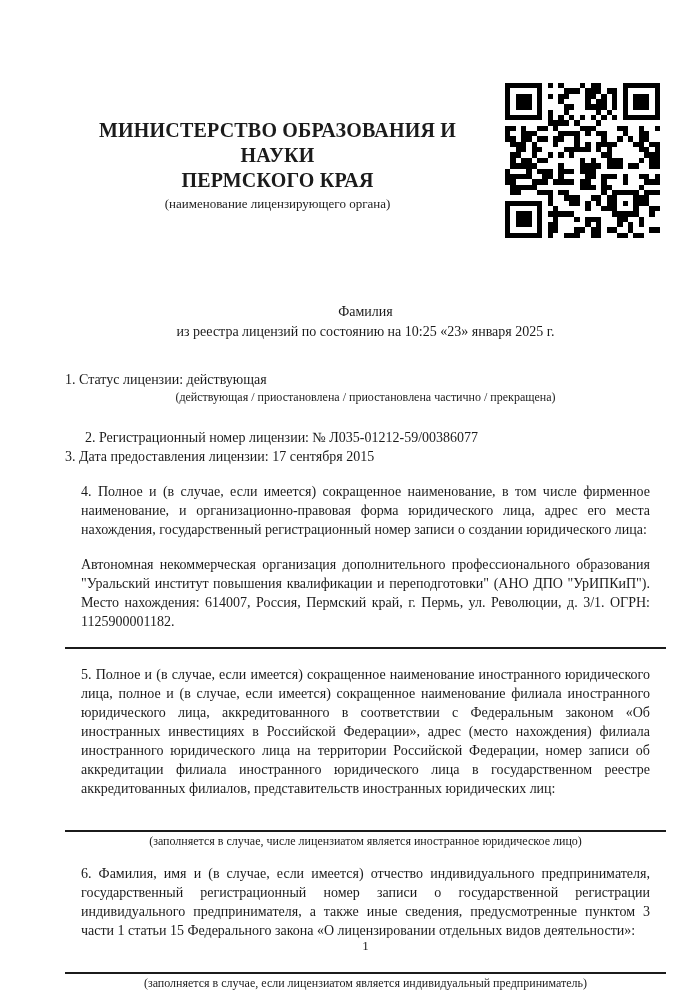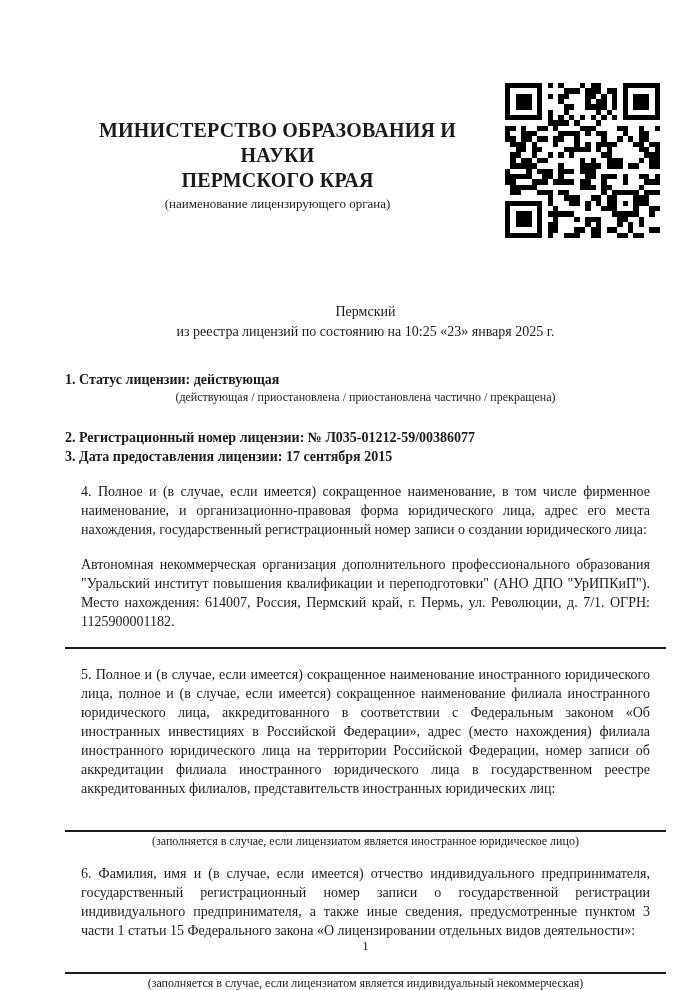--- a/index.html
+++ b/index.html
@@ -13,24 +13,24 @@
     box-sizing:border-box;
     padding:83px 34px 0 65px;
     overflow:hidden;
   }
   .top-row{position:relative;height:157px;}
   .qr{position:absolute;top:0;right:6px;width:155px;height:155px;}
   .ministry{position:absolute;top:35px;left:0;width:425px;text-align:center;}
   .ministry-name{font-weight:bold;font-size:20px;line-height:25px;letter-spacing:0.2px;}
   .ministry-caption{font-size:13px;line-height:13px;margin-top:4px;}
   .doc-title{margin-top:62px;text-align:center;line-height:20px;}
-  .item{margin:0;line-height:19px;font-weight:bold;}
+  .item{margin:0;line-height:19px;}
   .note{text-align:center;font-size:12px;line-height:13px;margin:0;}
   .mt-note{margin-top:2px;}
-  .item2{margin-top:24px;}
+  .item2{margin-top:24px;margin-left:20px;}
   .item3{}
   .block{margin-top:8px;}
   .block5,.block6{margin-top:12px;}
   .para{margin:16px;text-align:justify;line-height:19px;}
   .blank{height:14px;}
   .rule{border-top:2px solid #1b1b1b;height:0;margin-top:2px;margin-bottom:3px;}
   .item7{margin-top:18px;}
   .page-number{position:absolute;top:938px;left:65px;width:601px;text-align:center;font-size:13px;}
 </style>
 </head>
@@ -449,47 +449,47 @@
           <rect x="16" y="28" width="1" height="1"></rect>
           <rect x="17" y="28" width="1" height="1"></rect>
           <rect x="21" y="28" width="1" height="1"></rect>
           <rect x="22" y="28" width="1" height="1"></rect>
           <rect x="24" y="28" width="1" height="1"></rect>
           <rect x="25" y="28" width="1" height="1"></rect>
         </svg></div>
   </div>
 
   <div class="doc-title">
-    <div>Пермский</div>
+    <div>Фамилия</div>
     <div>из реестра лицензий по состоянию на 10:25 «23» января 2025 г.</div>
   </div>
 
   <p class="item" style="margin-top:28px;">1. Статус лицензии: действующая</p>
   <p class="note mt-note">(действующая / приостановлена / приостановлена частично / прекращена)</p>
 
   <p class="item item2">2. Регистрационный номер лицензии: № Л035-01212-59/00386077</p>
 
   <p class="item item3">3. Дата предоставления лицензии: 17 сентября 2015</p>
 
   <div class="block">
     <p class="para">4. Полное и (в случае, если имеется) сокращенное наименование, в том числе фирменное наименование, и организационно-правовая форма юридического лица, адрес его места нахождения, государственный регистрационный номер записи о создании юридического лица:</p>
-    <p class="para">Автономная некоммерческая организация дополнительного профессионального образования "Уральский институт повышения квалификации и переподготовки" (АНО ДПО "УрИПКиП"). Место нахождения: 614007, Россия, Пермский край, г. Пермь, ул. Революции, д. 7/1. ОГРН: 1125900001182.</p>
+    <p class="para">Автономная некоммерческая организация дополнительного профессионального образования "Уральский институт повышения квалификации и переподготовки" (АНО ДПО "УрИПКиП"). Место нахождения: 614007, Россия, Пермский край, г. Пермь, ул. Революции, д. 3/1. ОГРН: 1125900001182.</p>
     <div class="rule"></div>
   </div>
 
   <div class="block block5">
     <p class="para">5. Полное и (в случае, если имеется) сокращенное наименование иностранного юридического лица, полное и (в случае, если имеется) сокращенное наименование филиала иностранного юридического лица, аккредитованного в соответствии с Федеральным законом «Об иностранных инвестициях в Российской Федерации», адрес (место нахождения) филиала иностранного юридического лица на территории Российской Федерации, номер записи об аккредитации филиала иностранного юридического лица в государственном реестре аккредитованных филиалов, представительств иностранных юридических лиц:</p>
     <div class="blank"></div>
     <div class="rule"></div>
-    <p class="note">(заполняется в случае, если лицензиатом является иностранное юридическое лицо)</p>
+    <p class="note">(заполняется в случае, числе лицензиатом является иностранное юридическое лицо)</p>
   </div>
 
   <div class="block block6">
     <p class="para">6. Фамилия, имя и (в случае, если имеется) отчество индивидуального предпринимателя, государственный регистрационный номер записи о государственной регистрации индивидуального предпринимателя, а также иные сведения, предусмотренные пунктом 3 части 1 статьи 15 Федерального закона «О лицензировании отдельных видов деятельности»:</p>
     <div class="blank"></div>
     <div class="rule"></div>
-    <p class="note">(заполняется в случае, если лицензиатом является индивидуальный некоммерческая)</p>
+    <p class="note">(заполняется в случае, если лицензиатом является индивидуальный предприниматель)</p>
   </div>
 
 
   <div class="page-number">1</div>
 
 </div>
 
 </body></html>

